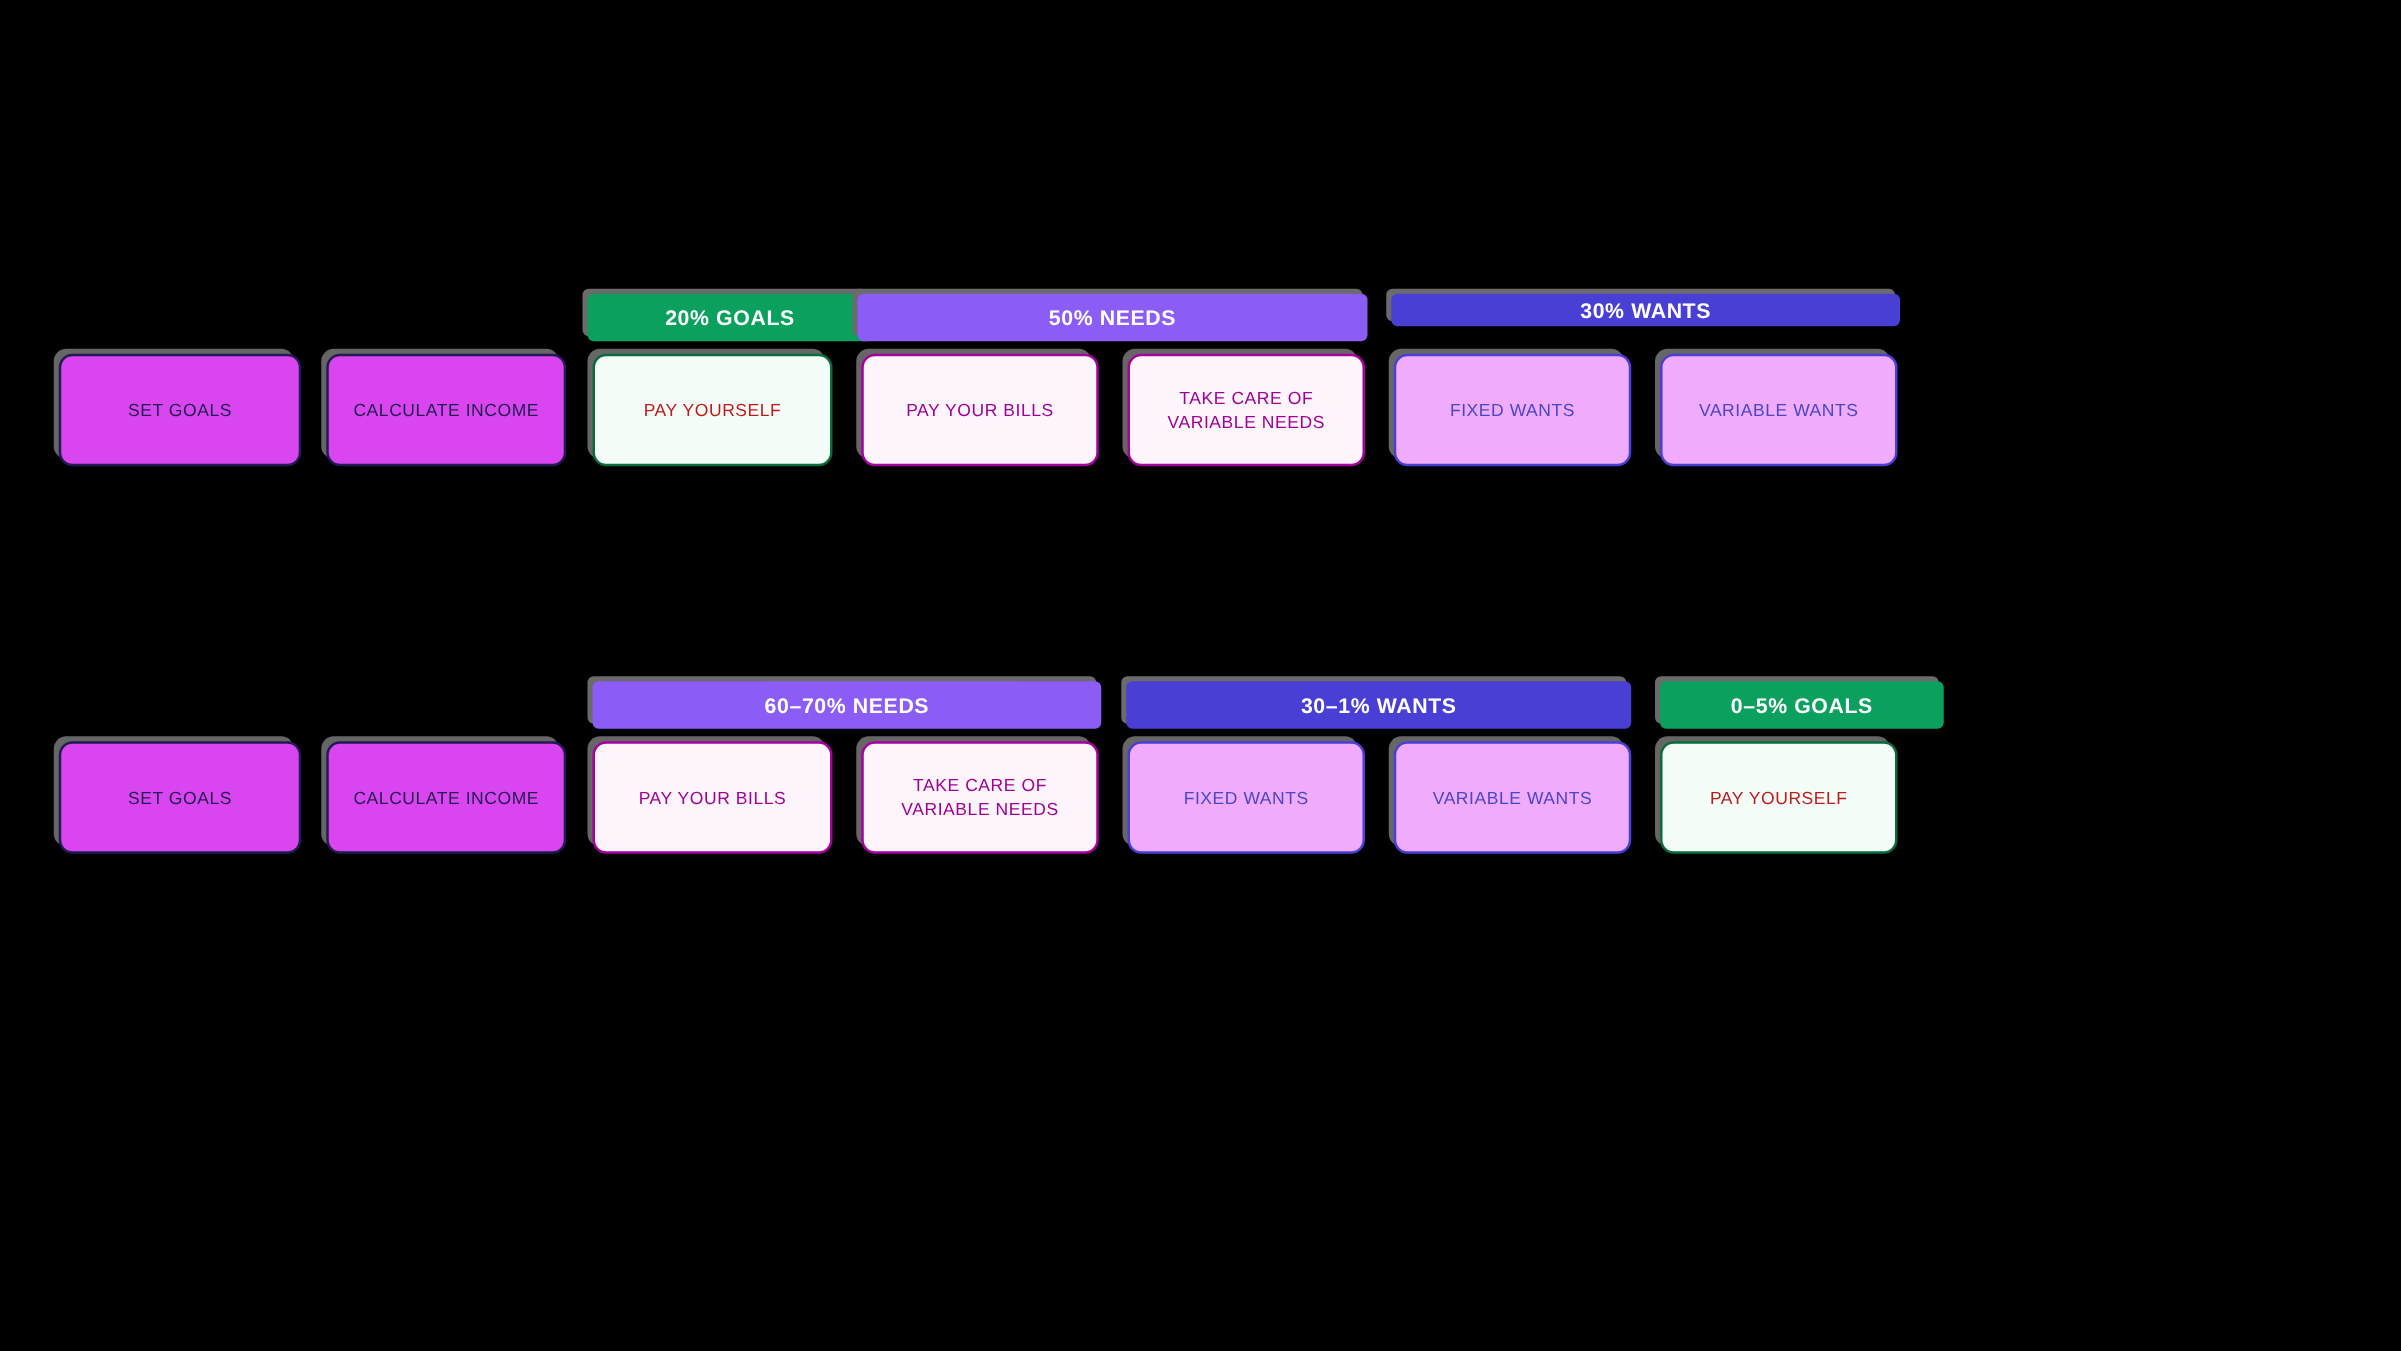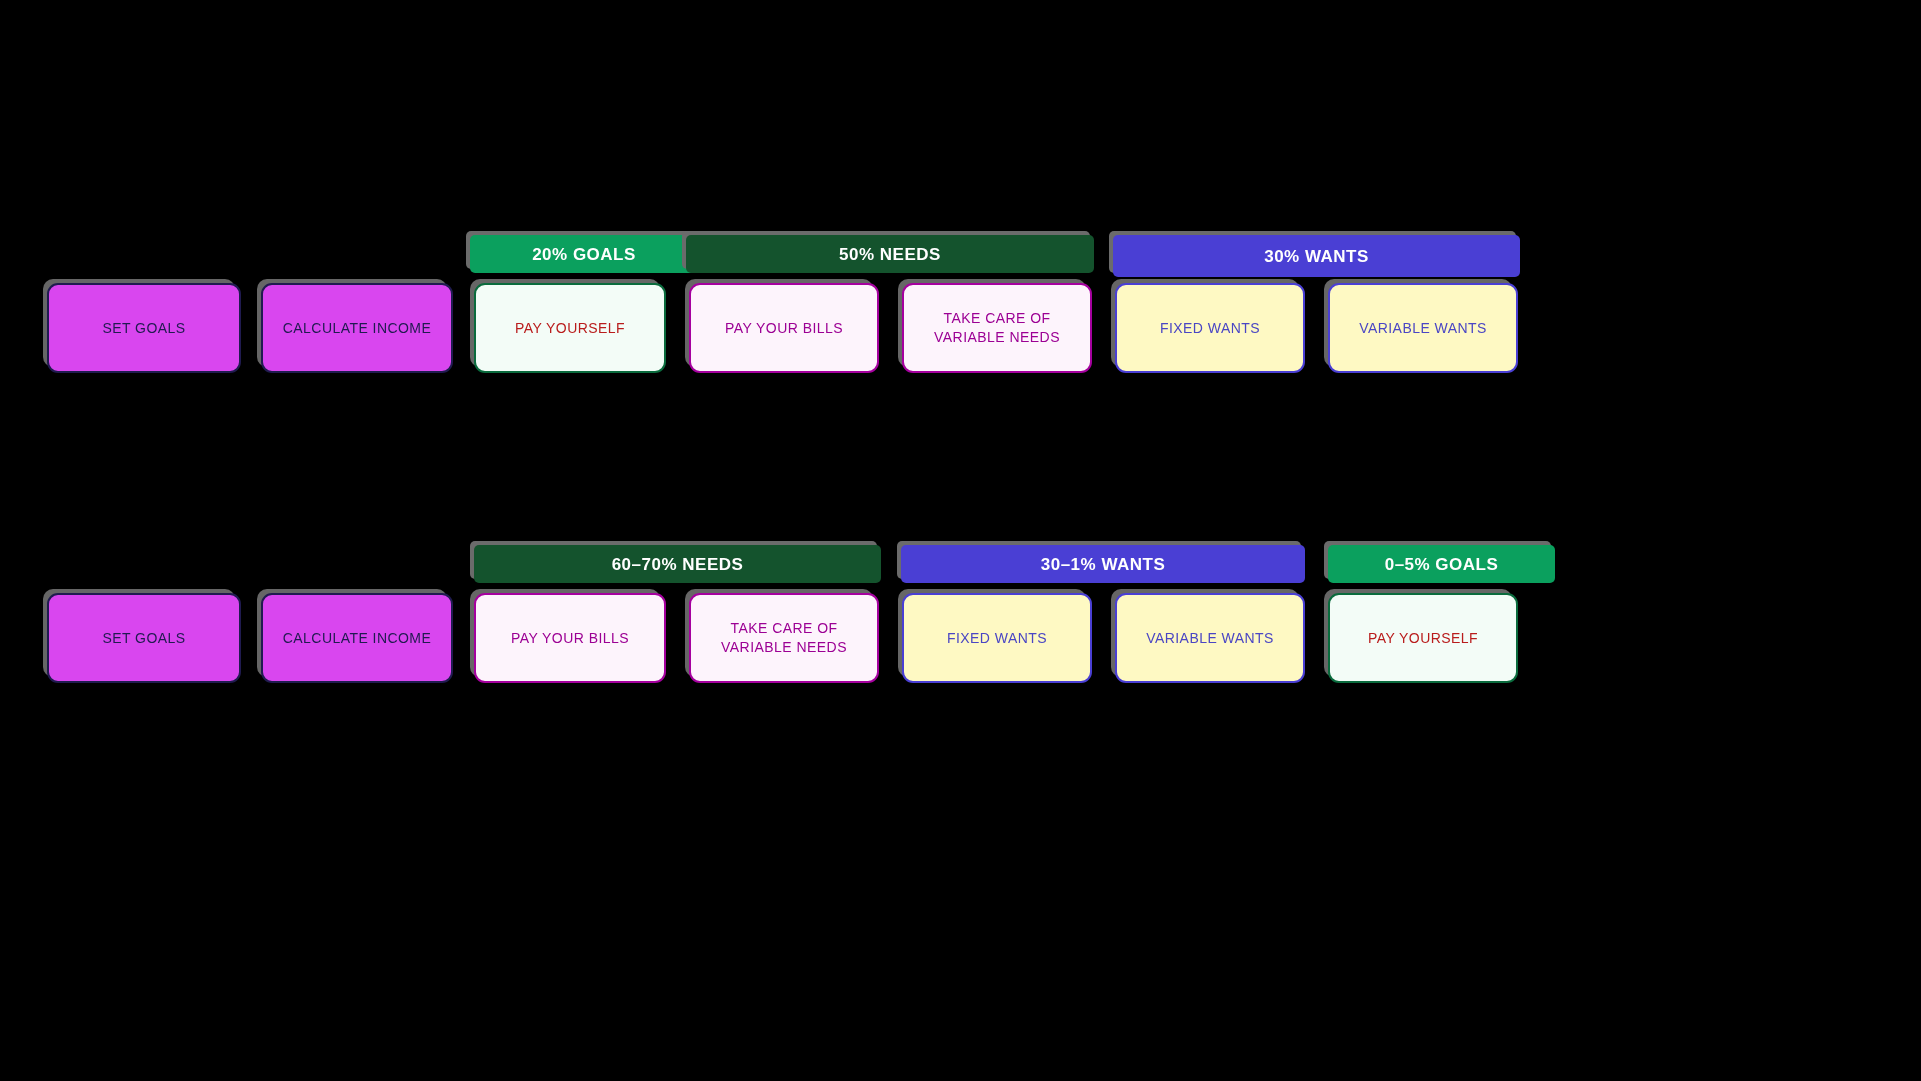--- a/index.html
+++ b/index.html
@@ -33,21 +33,21 @@
   }
   .cat-bar .cat-label {
     color: #ffffff;
     font-size: 17px;
     font-weight: bold;
     letter-spacing: 0.5px;
     white-space: nowrap;
     line-height: 1;
   }
   .cat-goals   { background: #0ba05e; }
-  .cat-needs   { background: #14532d; }
+  .cat-needs   { background: #8b5cf6; }
   .cat-wants   { background: #4a3fd4; }
 
   
   .card {
     position: absolute;
     border-radius: 11px;
     border: 2px solid;
     display: flex;
     align-items: center;
     justify-content: center;
@@ -74,37 +74,37 @@
   }
   .card-green .card-label { color: #b91c1c; }
 
   .card-magenta {
     background: #fdf4fc;
     border-color: #a5009e;
   }
   .card-magenta .card-label { color: #9c0094; }
 
   .card-blue {
-    background: #fef9c3;
+    background: #f0abfc;
     border-color: #4a3fd4;
   }
   .card-blue .card-label { color: #4a46c4; }
 </style>
 </head>
 <body>
 
 <div class="canvas">
     <div style="position: absolute; inset: 0px;">
       <div class="cat-bar cat-goals" style="left: 470px; top: 235px; width: 228px; height: 38px;">
         <span class="cat-label">20% GOALS</span>
       </div>
       <div class="cat-bar cat-needs" style="left: 686px; top: 235px; width: 408px; height: 38px;">
         <span class="cat-label">50% NEEDS</span>
       </div>
-      <div class="cat-bar cat-wants" style="left: 1113px; top: 235px; width: 407px; height: 42px;">
+      <div class="cat-bar cat-wants" style="left: 1113px; top: 235px; width: 407px; height: 26px;">
         <span class="cat-label">30% WANTS</span>
       </div>
       <div class="card card-neutral" style="left: 47px; top: 283px; width: 194px; height: 90px;">
         <span class="card-label">SET GOALS</span>
       </div>
       <div class="card card-neutral" style="left: 261px; top: 283px; width: 192px; height: 90px;">
         <span class="card-label">CALCULATE INCOME</span>
       </div>
       <div class="card card-green" style="left: 474px; top: 283px; width: 192px; height: 90px;">
         <span class="card-label">PAY YOURSELF</span>

